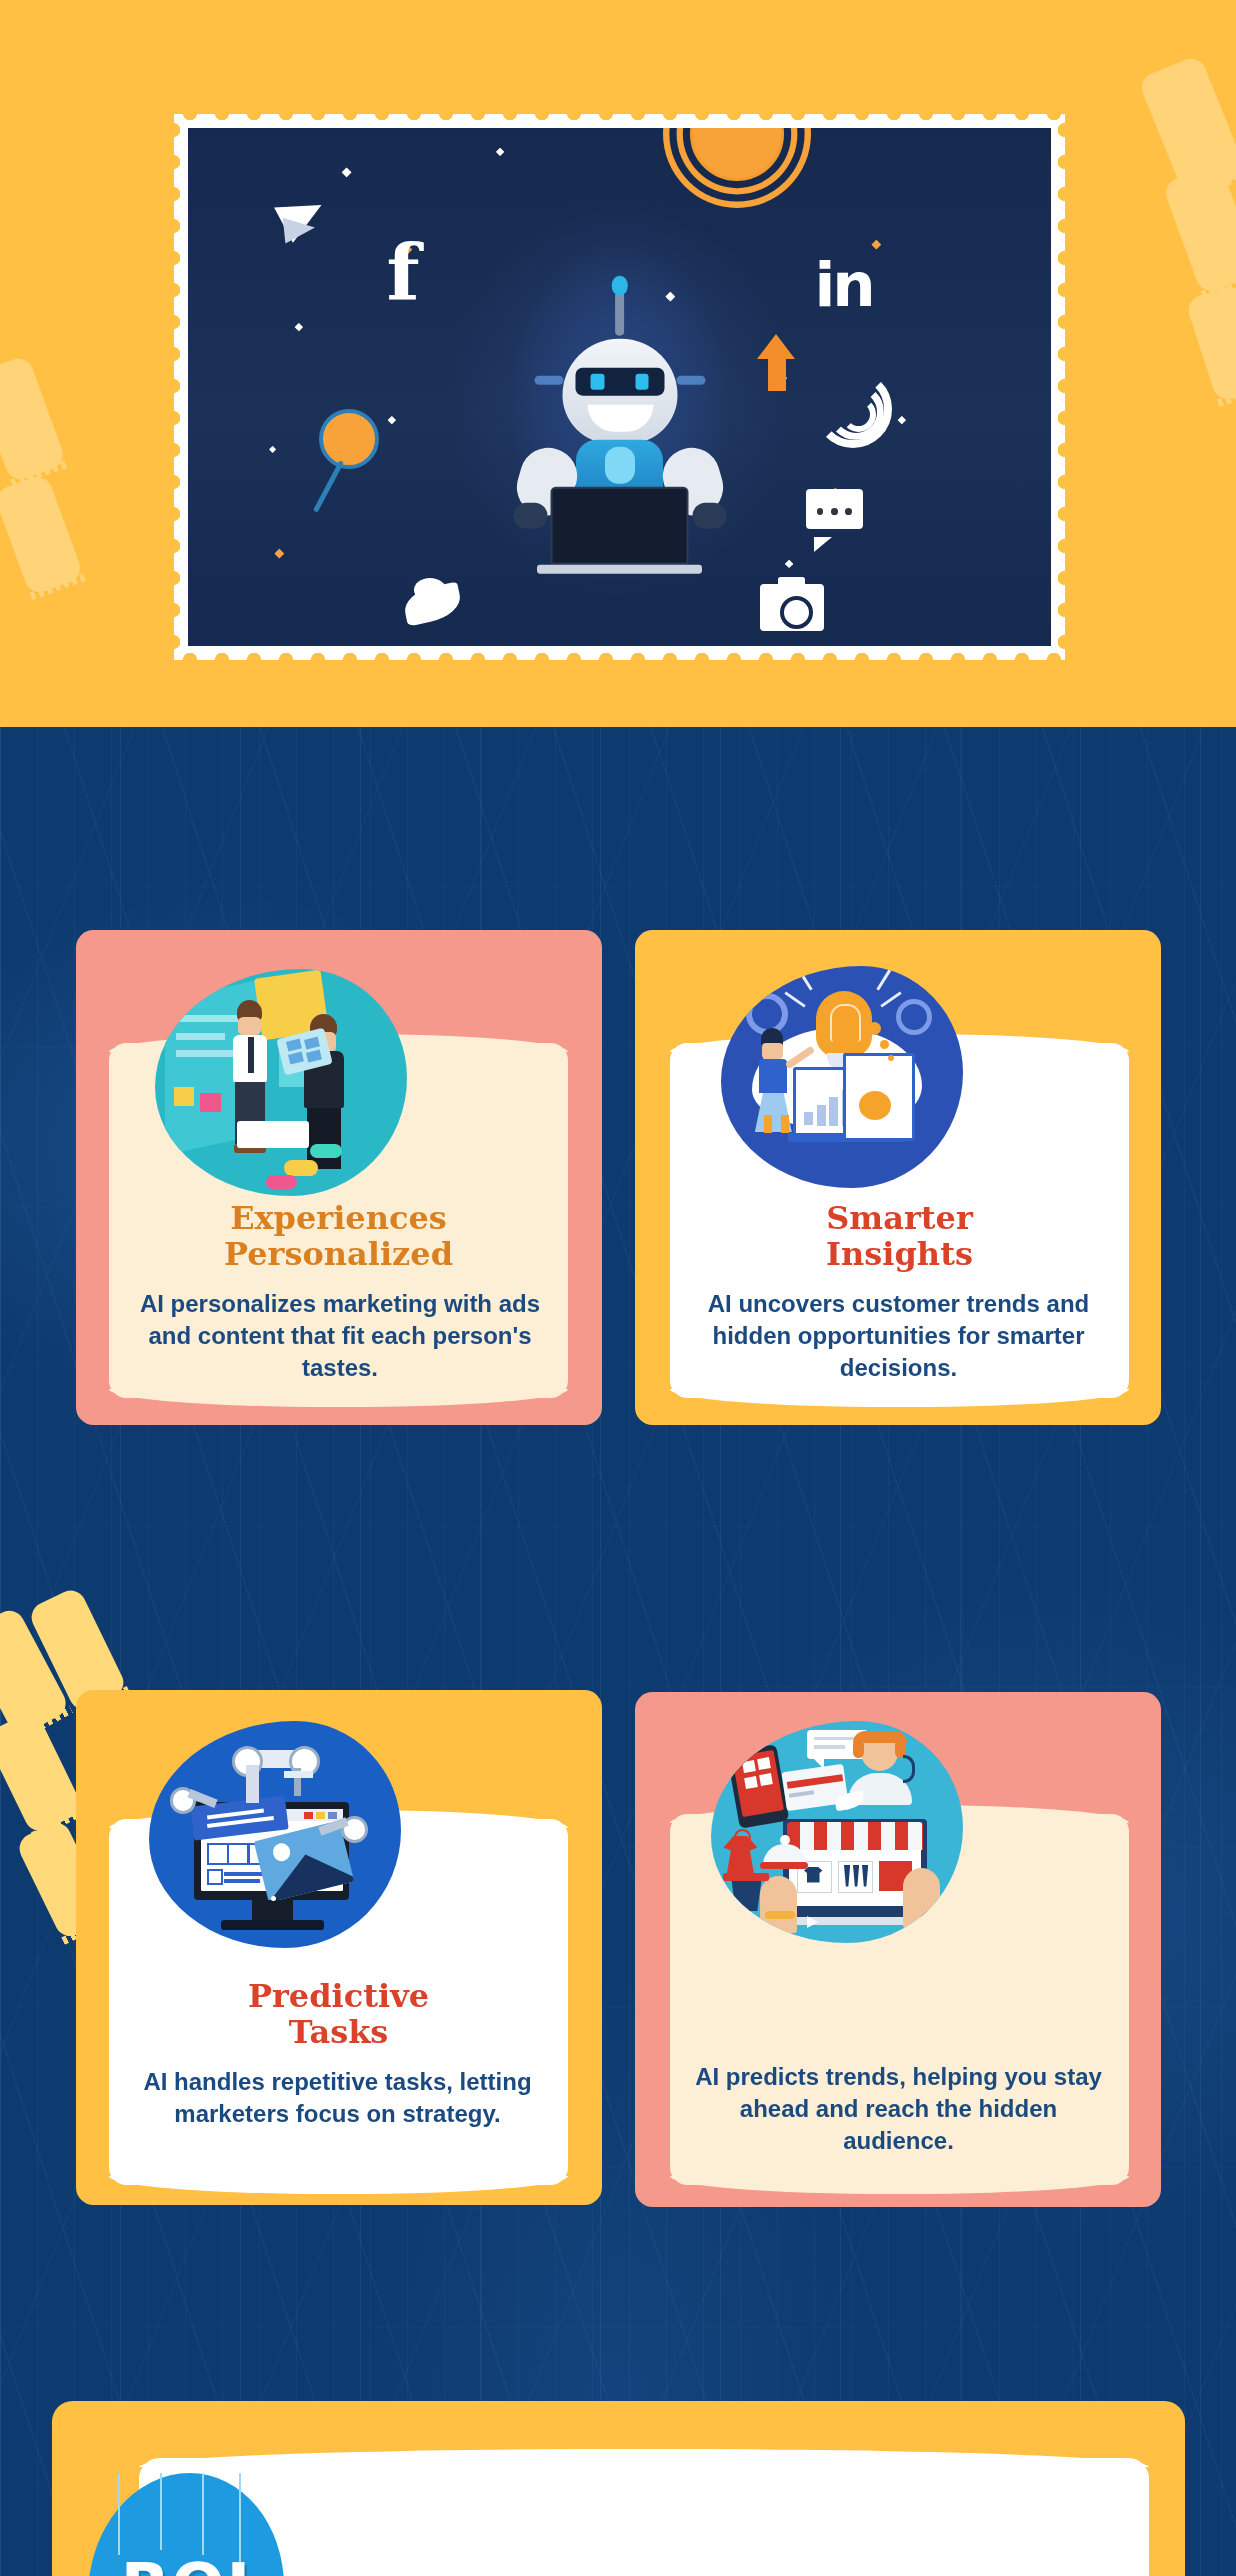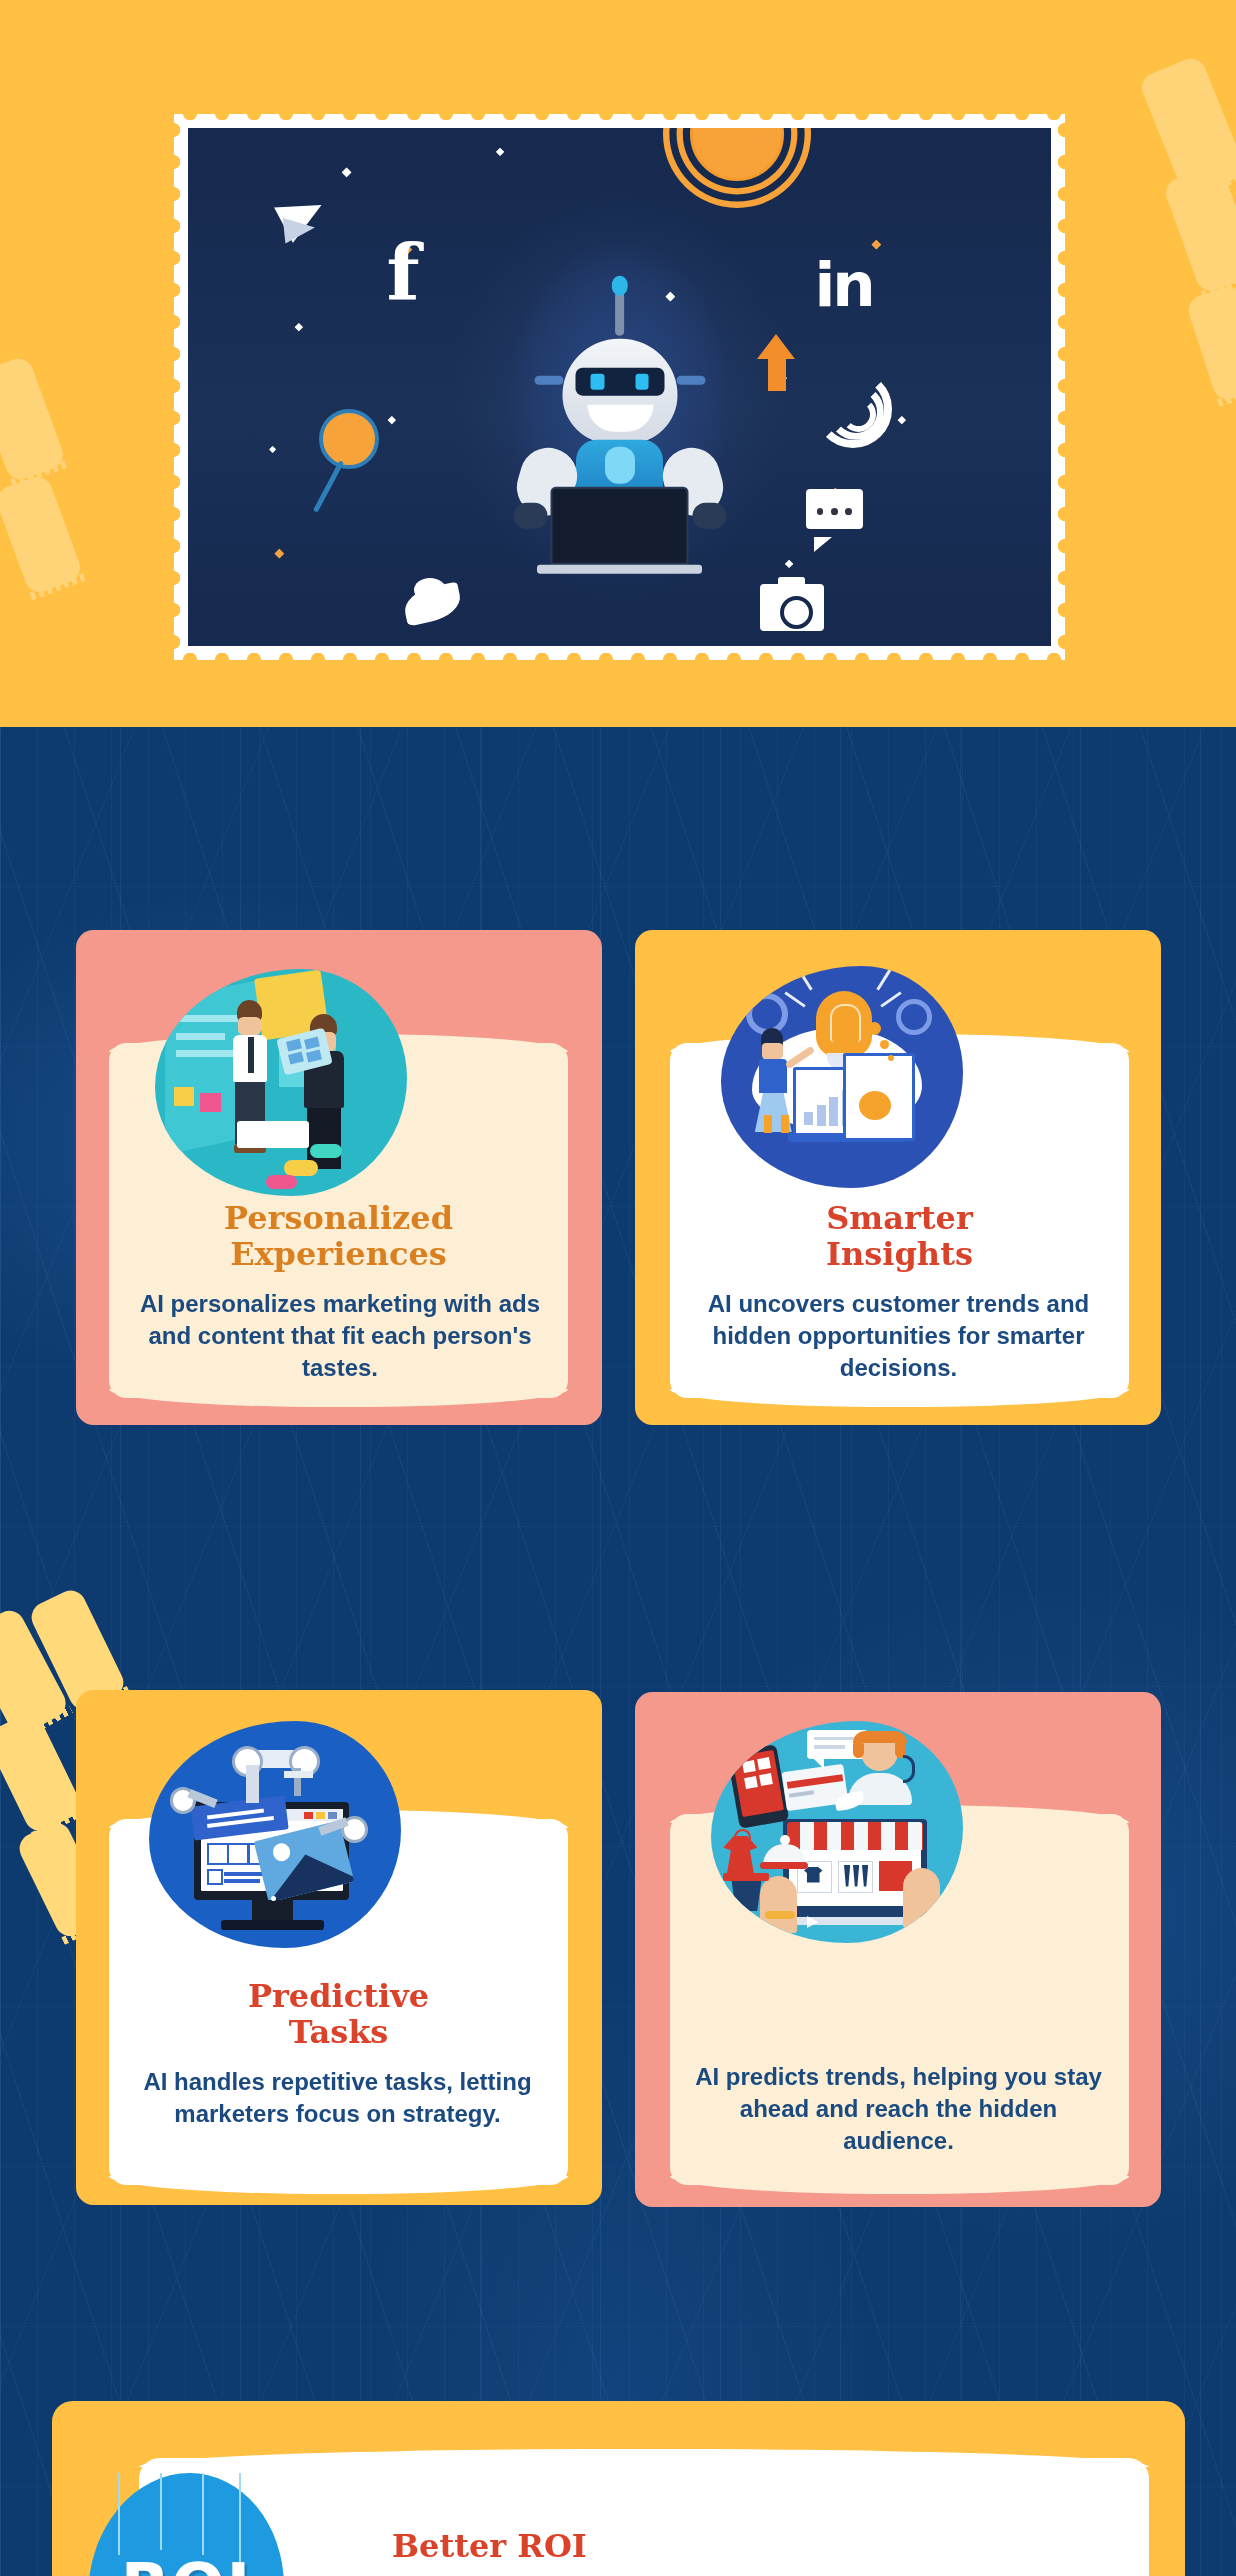--- a/index.html
+++ b/index.html
@@ -349,22 +349,22 @@
       <div style="position:absolute;left:-5.2px;top:24px;width:14.4px;height:10.3px;background:#5FA8E0;transform:rotate(-14deg);"></div>
       <div style="position:absolute;left:-20.6px;top:39px;width:14.4px;height:10.3px;background:#5FA8E0;transform:rotate(-14deg);"></div>
       <div style="position:absolute;left:-3.1px;top:37px;width:14.4px;height:10.3px;background:#5FA8E0;transform:rotate(-14deg);"></div>
     </div>
     <div class="sq" style="left:82px;top:152px;width:72px;height:27px;background:#fff;border-radius:3.1px;"></div>
     <div class="sq" style="left:129px;top:191px;width:34px;height:15.5px;background:#F7CE48;border-radius:8.2px;"></div>
     <div class="sq" style="left:155px;top:175px;width:32px;height:14.4px;background:#3FD6C2;border-radius:8.2px;"></div>
     <div class="sq" style="left:111px;top:206px;width:31px;height:14.4px;background:#F0578F;border-radius:8.2px;"></div>
   </div>
   <div class="card-h" style="left:109px;top:1200px;width:459px;color:#DB8020;">
+    <div>Experiences</div>
     <div>Personalized</div>
-    <div>Experiences</div>
   </div>
   <div class="card-b" style="left:139px;top:1288px;width:402px;">AI personalizes marketing with ads and content that fit each person's tastes.</div>
 
   <div class="card" style="left:635px;top:930px;width:526px;height:495px;background:#FFC043;"></div>
   <div class="card-inner" style="left:670px;top:1043px;width:459px;height:355px;background:#FFFFFF;"></div>
   <div class="blob" style="left:721px;top:966px;width:242px;height:222px;background:#2C51B5;">
     <div class="sq" style="left:31px;top:62px;width:170px;height:103px;background:#FFFFFF;border-radius:50% 50% 46% 54%/60% 56% 44% 40%;"></div>
 
     <div class="sq" style="left:25px;top:27px;width:30px;height:30px;border:6.2px solid #7D9BE6;border-radius:50%;"></div>
     <div class="sq" style="left:175px;top:33px;width:26px;height:26px;border:5.7px solid #7D9BE6;border-radius:50%;"></div>
@@ -515,16 +515,15 @@
   <div class="roi-outer"></div>
   <div class="roi-inner"></div>
   <div class="roi-blob">
     <div style="position:absolute;left:30px;top:0;width:1.5px;height:82px;background:#9FD9F4;"></div>
     <div style="position:absolute;left:72px;top:0;width:1.5px;height:77px;background:#9FD9F4;"></div>
     <div style="position:absolute;left:114px;top:0;width:1.5px;height:82px;background:#9FD9F4;"></div>
     <div style="position:absolute;left:151px;top:0;width:1.5px;height:103px;background:#9FD9F4;"></div>
     <div class="roi-word">ROI</div>
 
   </div>
-  <div class="roi-h">Better ROI</div>
 
 </div>
 
 
 </body></html>

